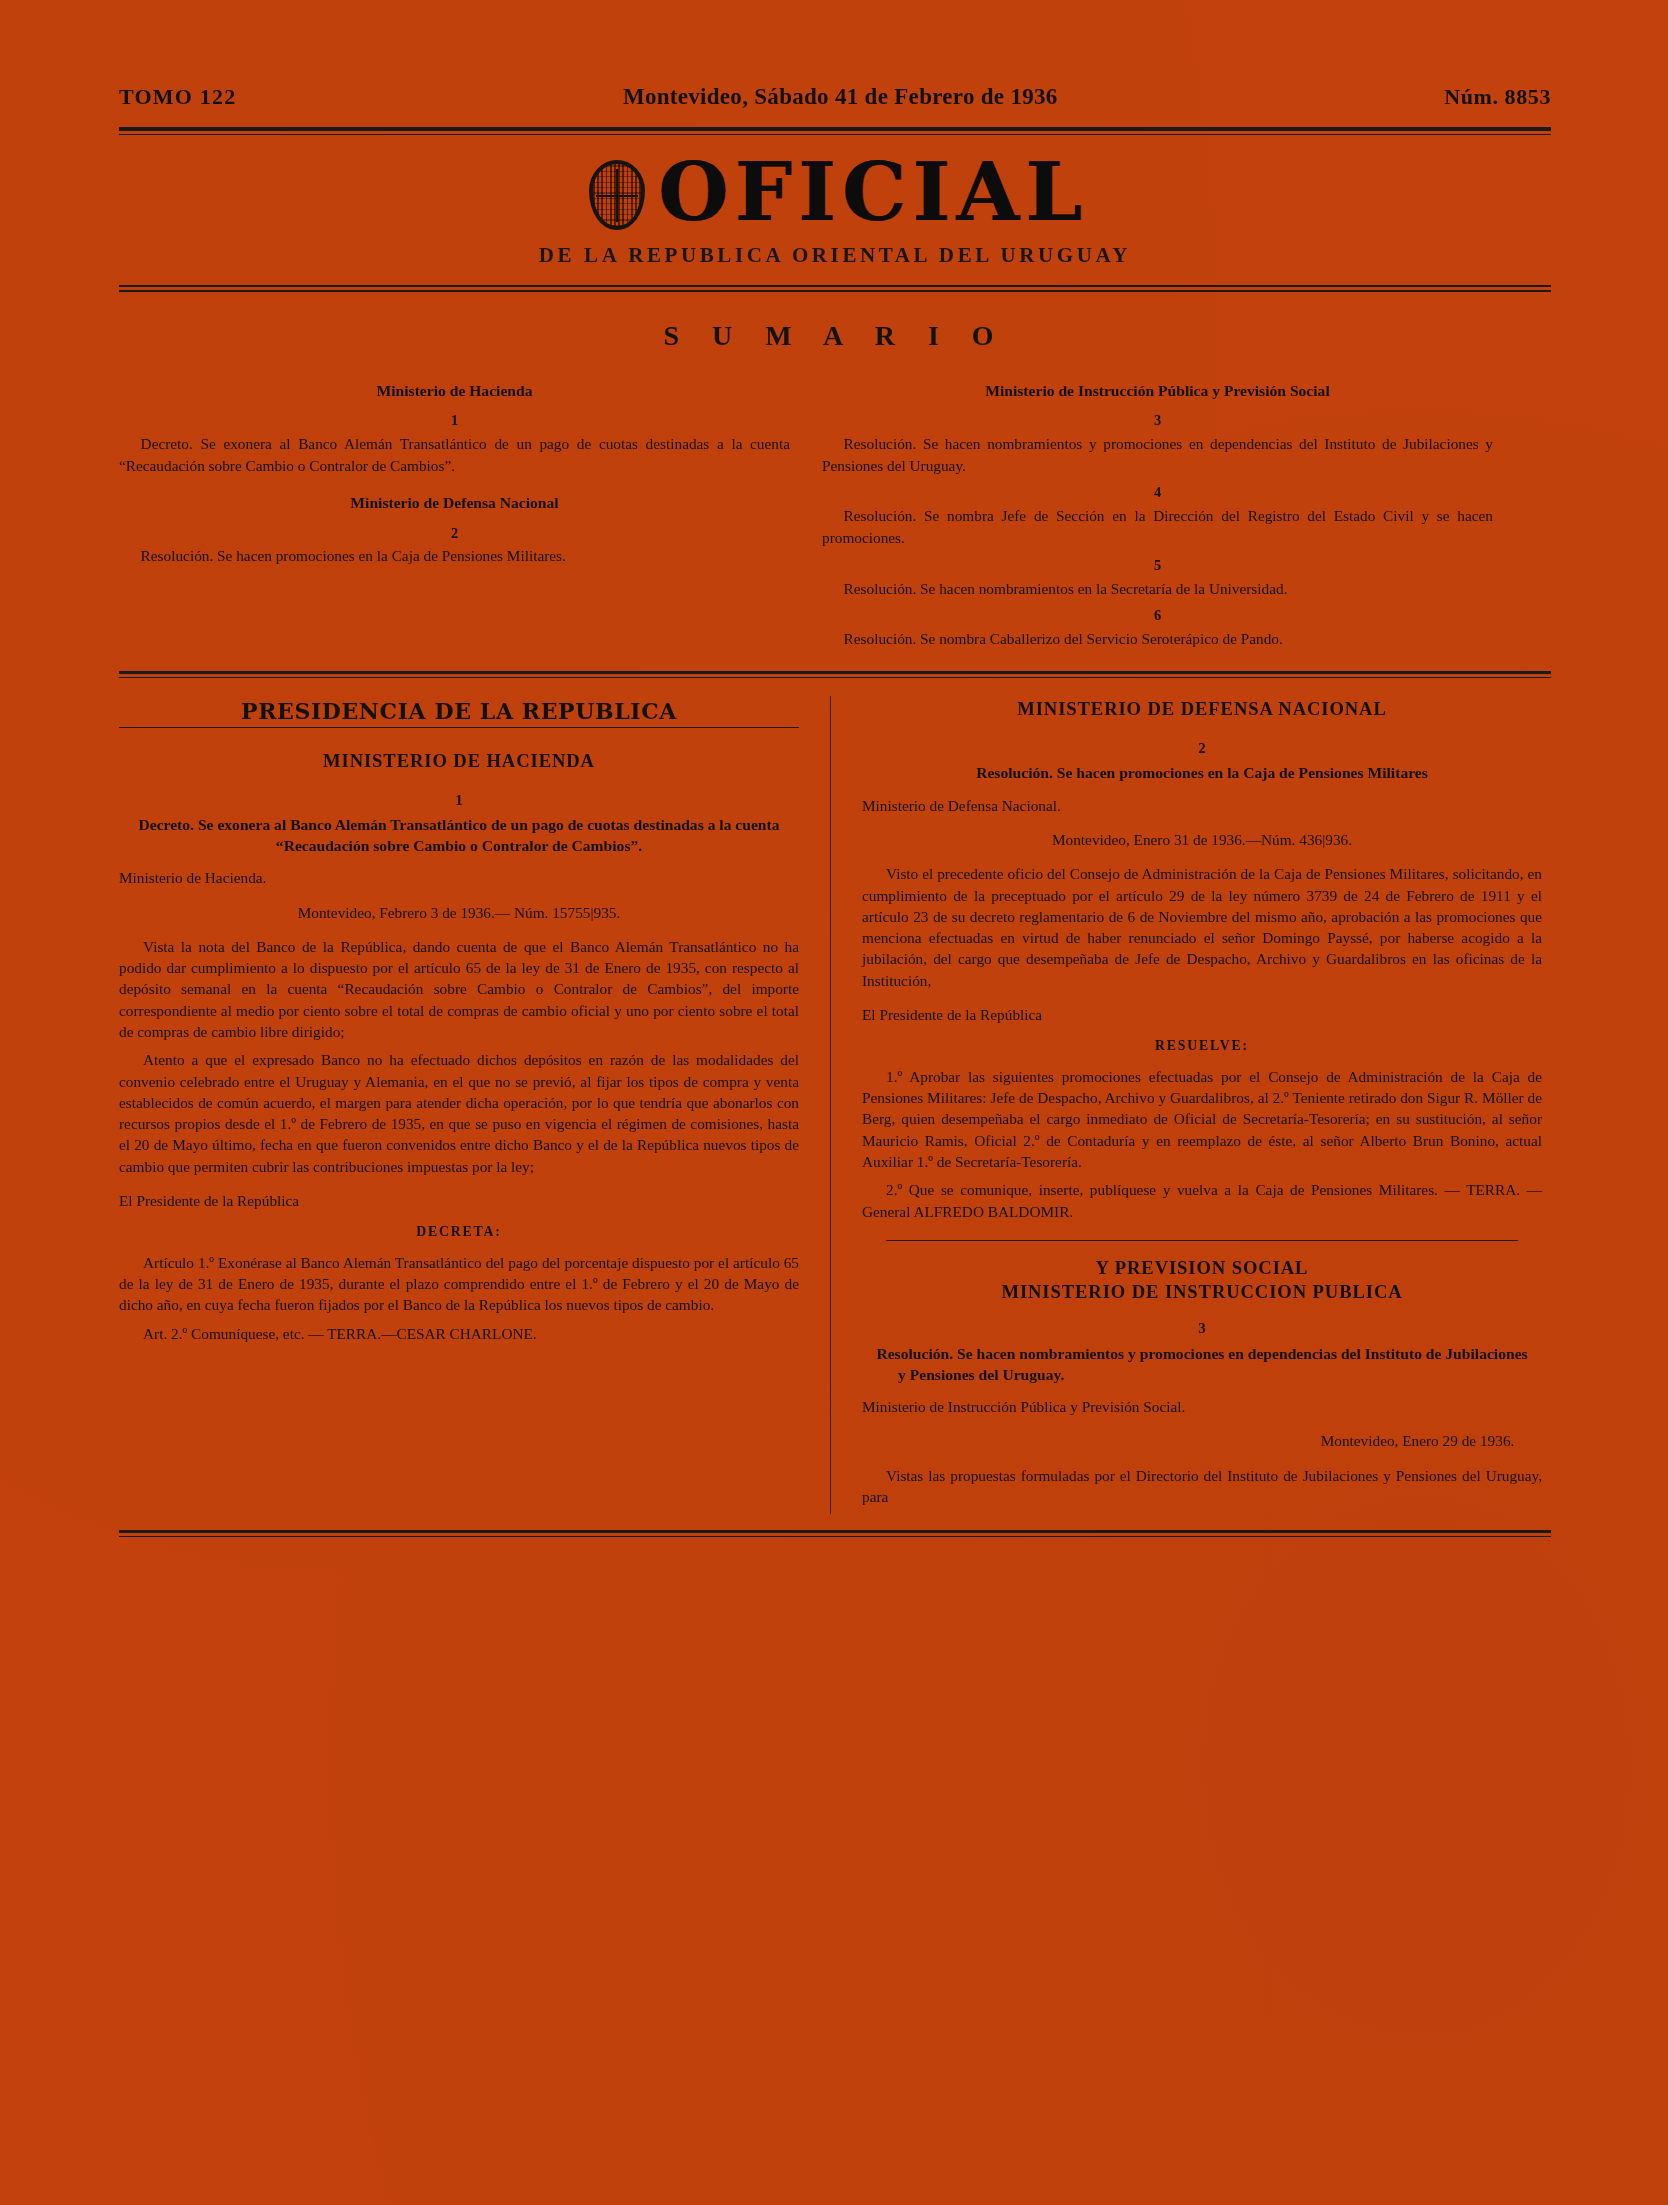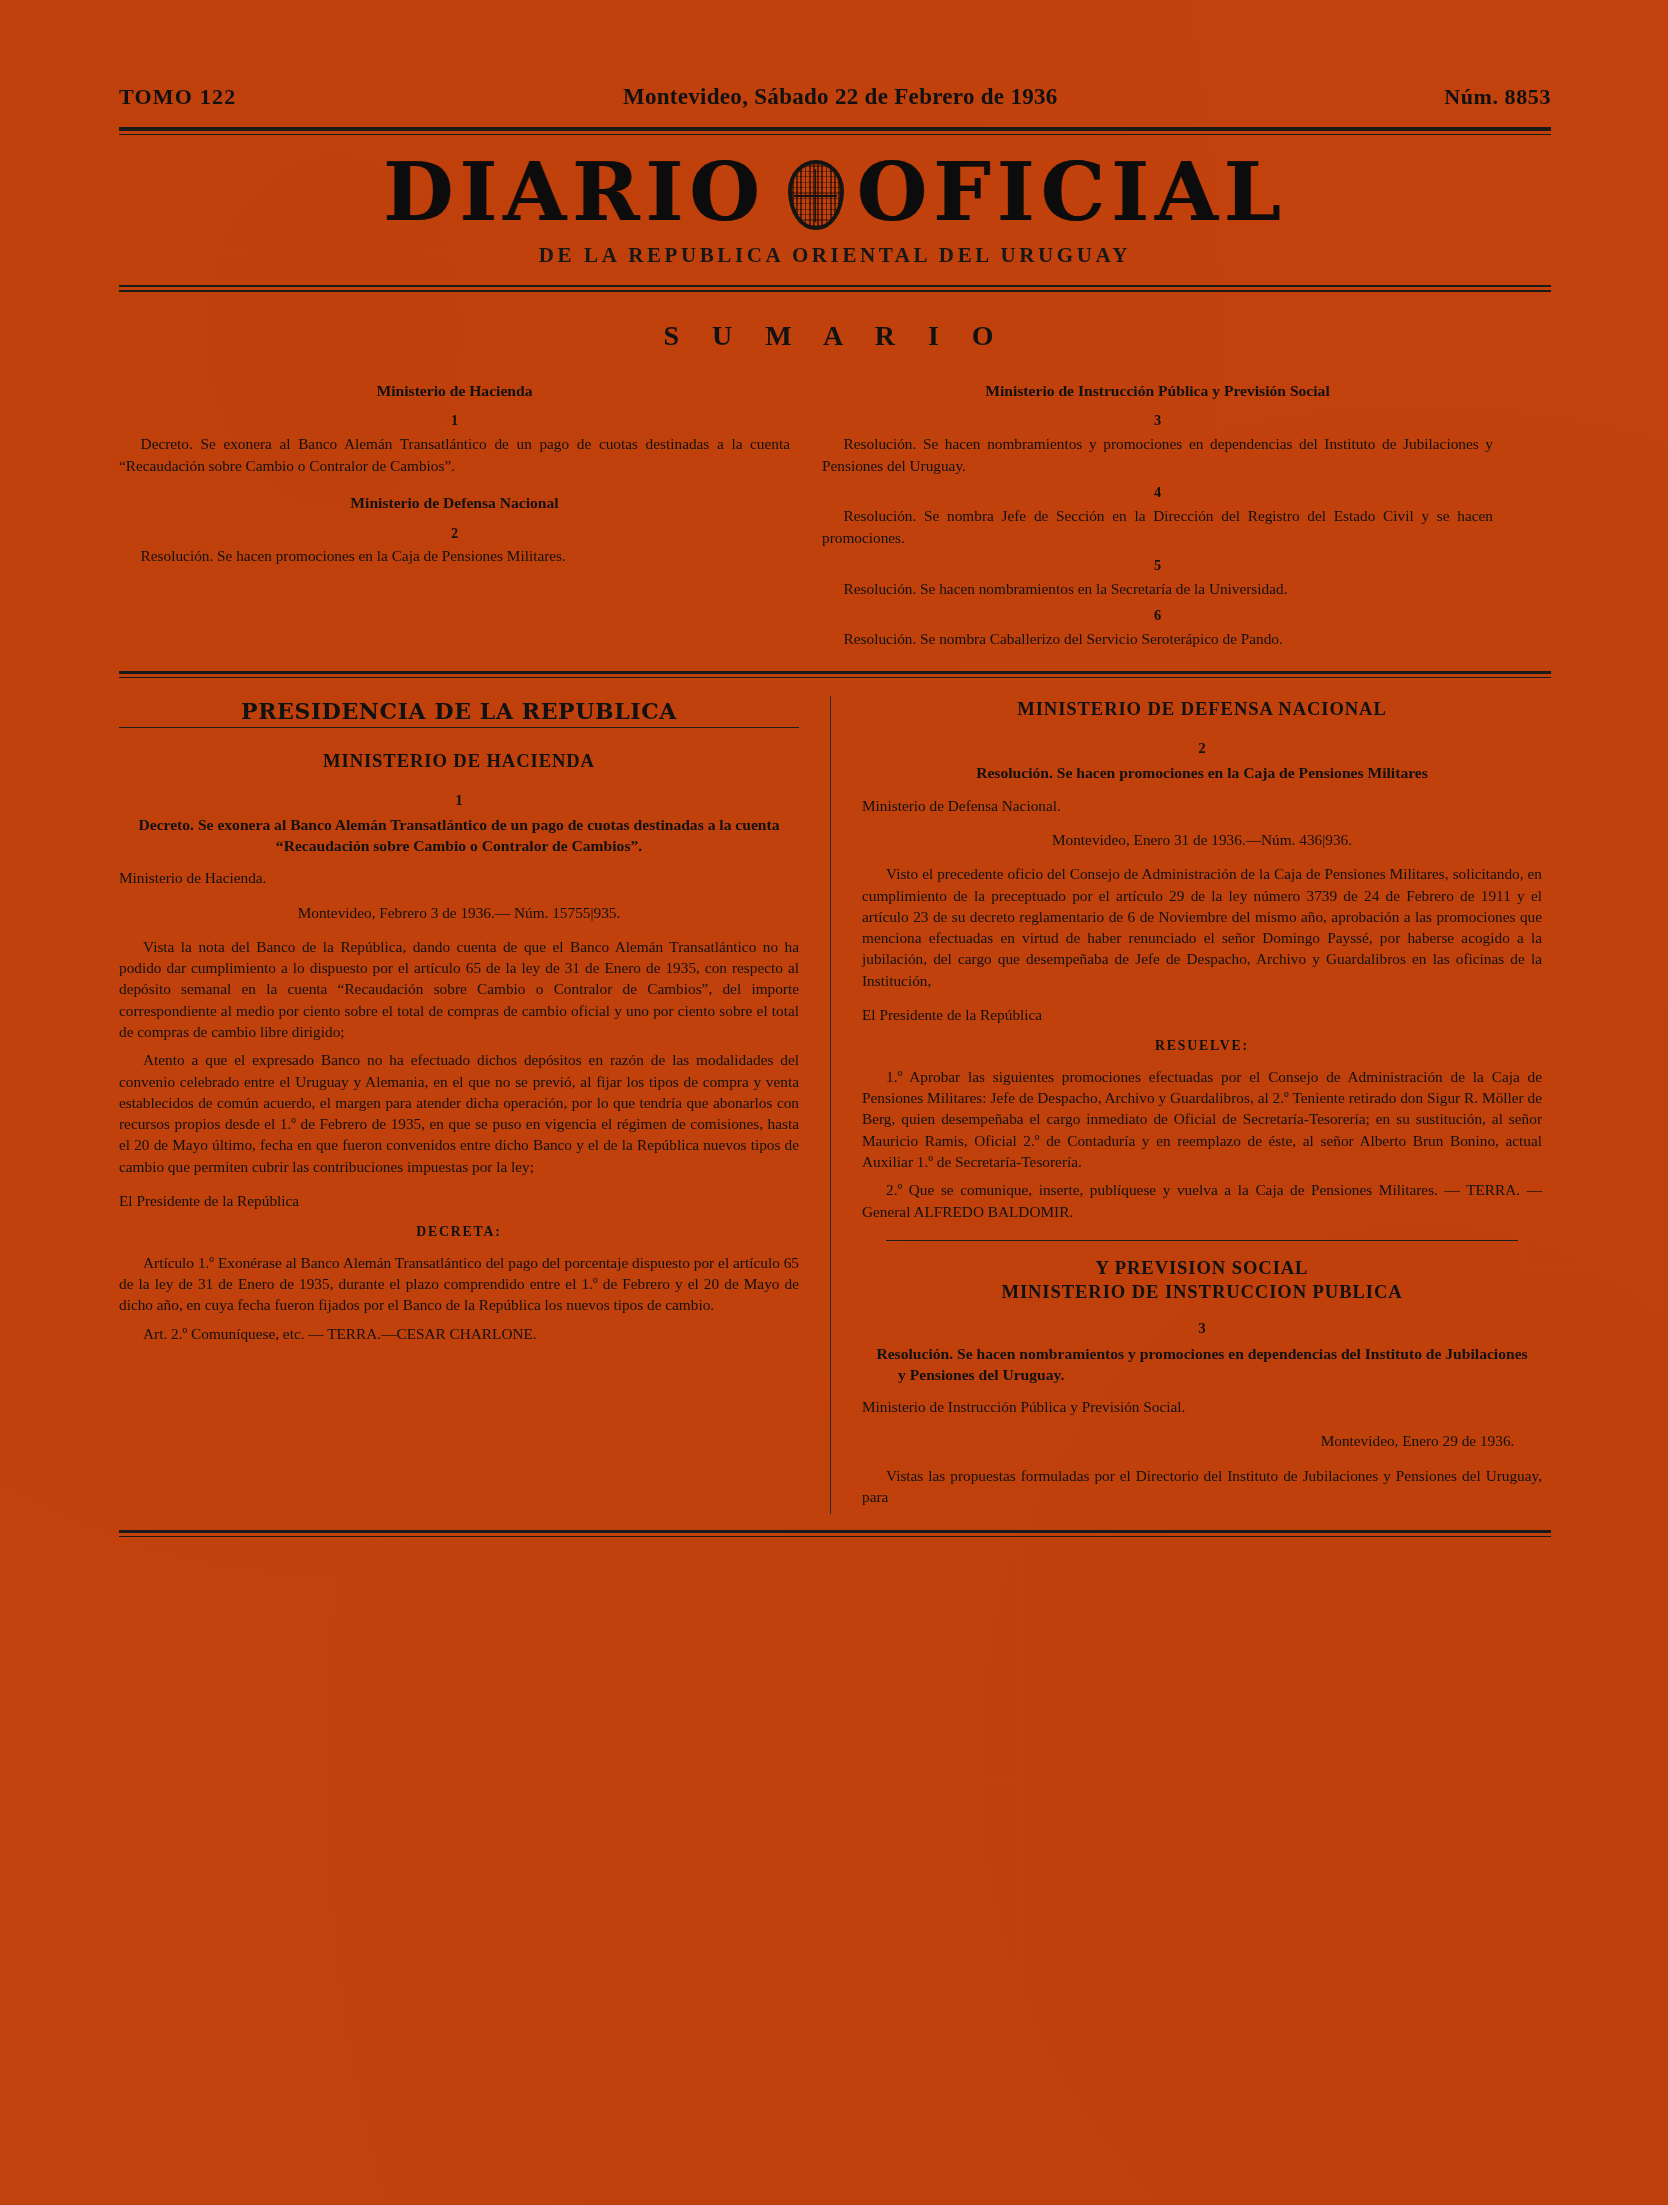--- a/index.html
+++ b/index.html
@@ -254,29 +254,28 @@
 </head>
 <body>
 
 <div class="page">
   <div class="paper-tint"></div>
 
   <div class="content">
 
     <div class="top-line">
       <div class="tomo">TOMO 122</div>
-      <div class="city">Montevideo, Sábado 22 de Febrero de 1936</div>
+      <div class="city">Montevideo, Sábado 41 de Febrero de 1936</div>
       <div class="num">Núm. 8853</div>
     </div>
 
     <div class="rule-double"></div>
 
     <div class="masthead">
       <div class="masthead-title">
-        <span class="word">DIARIO</span>
         <span class="crest">
           <span class="oval"></span>
         </span>
         <span class="word">OFICIAL</span>
       </div>
       <div class="masthead-sub">DE LA REPUBLICA ORIENTAL DEL URUGUAY</div>
     </div>
 
     <div class="rule-double thin"></div>
 

